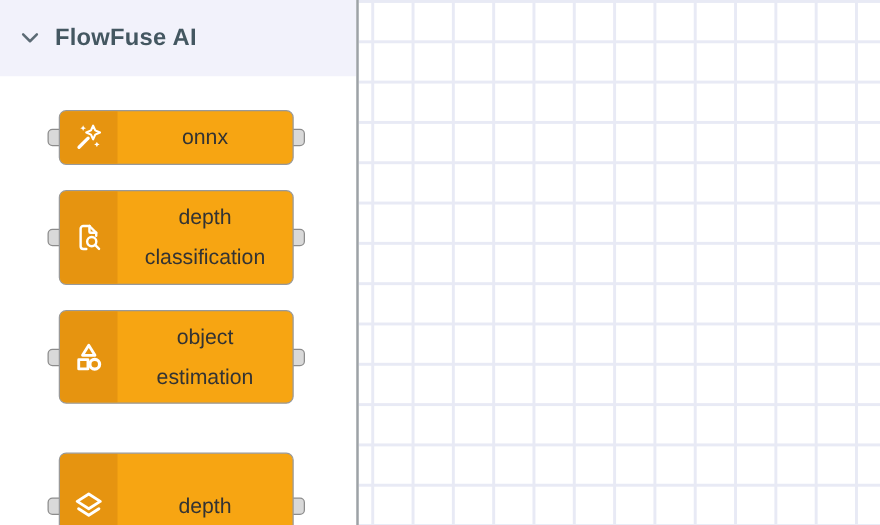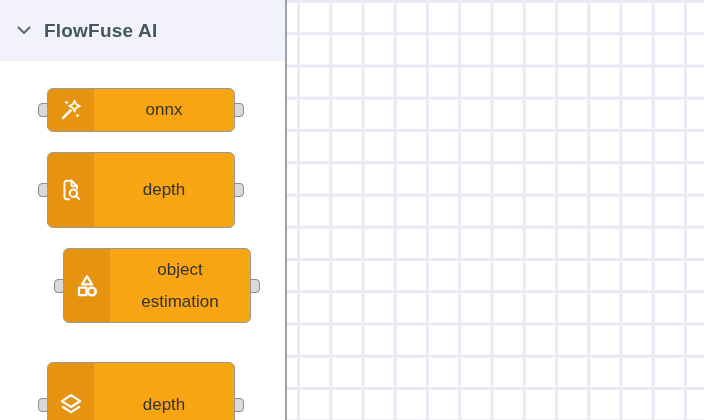--- a/index.html
+++ b/index.html
@@ -26,21 +26,21 @@
   .cat-label{
     font-size:19px;font-weight:bold;
     color:var(--header-text,#445761);
     letter-spacing:.2px;
   }
 
   
   .node-wrap{position:absolute;left:47px;width:188px;cursor:grab;}
   .node-wrap.n1{top:88px;height:44px;}
   .node-wrap.n2{top:152px;height:76px;}
-  .node-wrap.n3{top:248px;height:75px;margin-left:16px;}
+  .node-wrap.n3{top:248px;height:75px;}
   .node-wrap.n4{top:362px;height:85px;}
 
   .port{
     position:absolute;width:14px;height:14px;box-sizing:border-box;
     background:var(--port-fill,#d9d9d9);
     border:1.5px solid var(--port-border,#8c8c8c);
     border-radius:4px;top:50%;margin-top:-7px;z-index:0;
   }
   .port-left{left:-9px;}
   .port-right{right:-9px;}
@@ -119,20 +119,21 @@
           <svg class="icon-svg" width="26" height="26" viewBox="0 0 24 24">
             <path d="M12.5 3.5 H8 a2 2 0 0 0 -2 2 v13 a2 2 0 0 0 2 2 h2.2" fill="none" stroke="#fff" stroke-width="1.8" stroke-linecap="round" stroke-linejoin="round"></path>
             <path d="M12.5 3.5 L17.5 8.5 v2.2" fill="none" stroke="#fff" stroke-width="1.8" stroke-linecap="round" stroke-linejoin="round"></path>
             <path d="M12.5 3.5 v4.2 a0.8 0.8 0 0 0 0.8 0.8 h4.2" fill="none" stroke="#fff" stroke-width="1.8" stroke-linecap="round" stroke-linejoin="round"></path>
             <circle cx="14.2" cy="15" r="3.4" fill="none" stroke="#fff" stroke-width="1.8"></circle>
             <line x1="16.7" y1="17.5" x2="19.6" y2="20.4" stroke="#fff" stroke-width="1.8" stroke-linecap="round"></line>
           </svg>
         </div>
         <div class="node-label">
           <span>depth</span>
+          <span>classification</span>
         </div>
       </div>
     </div>
 
     <div class="node-wrap n3">
       <span class="port port-left"></span>
       <span class="port port-right"></span>
       <div class="node">
         <div class="node-icon-region">
           <svg class="icon-svg" width="26" height="26" viewBox="0 0 24 24">

